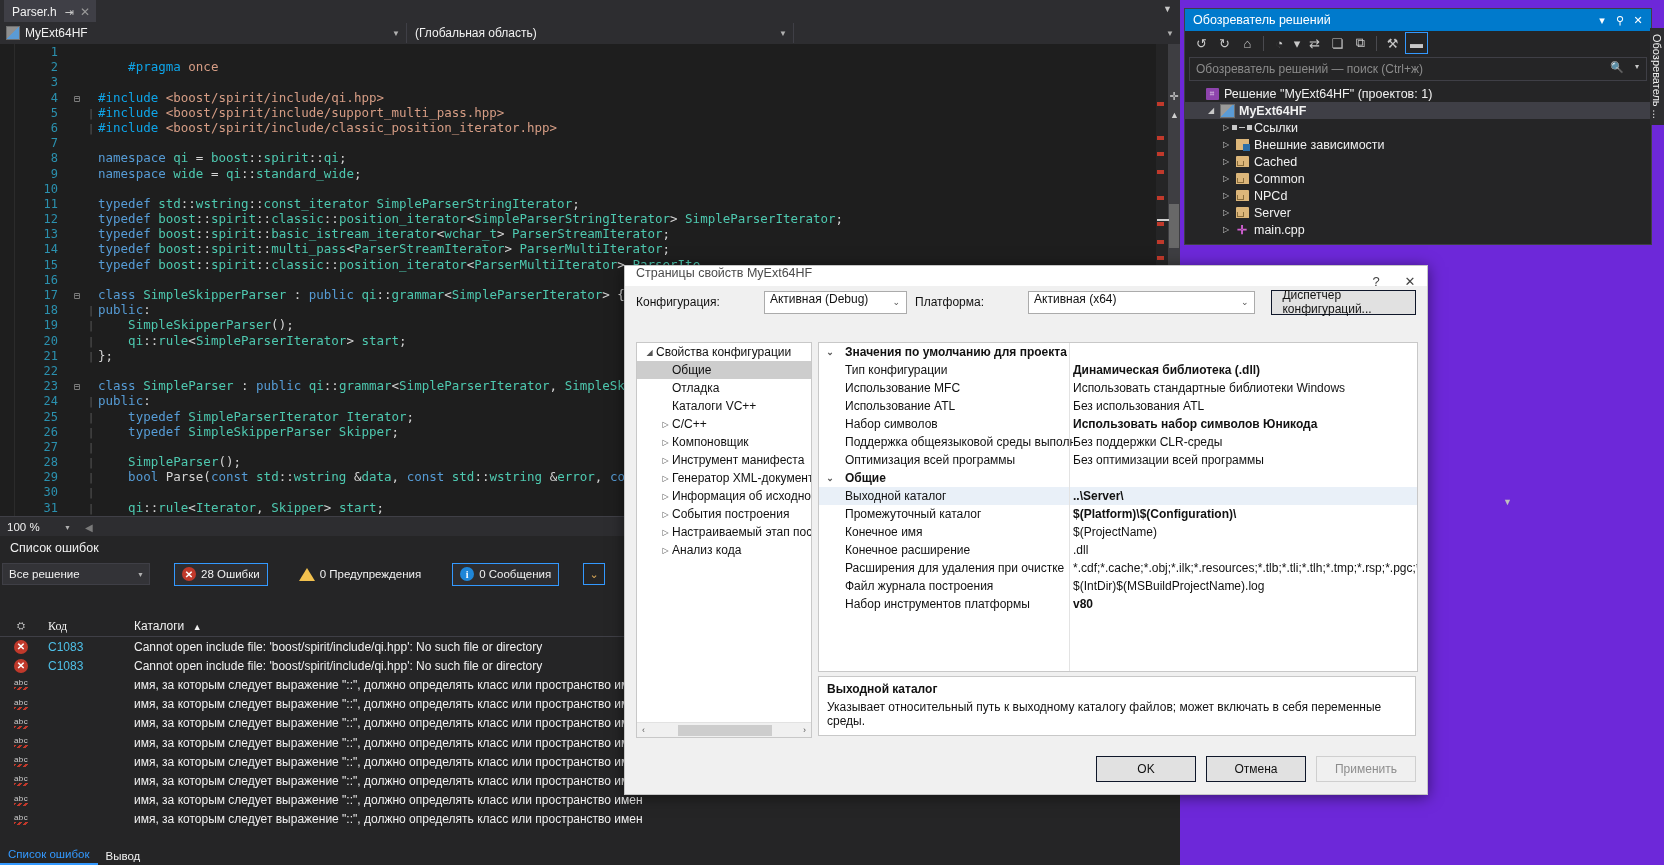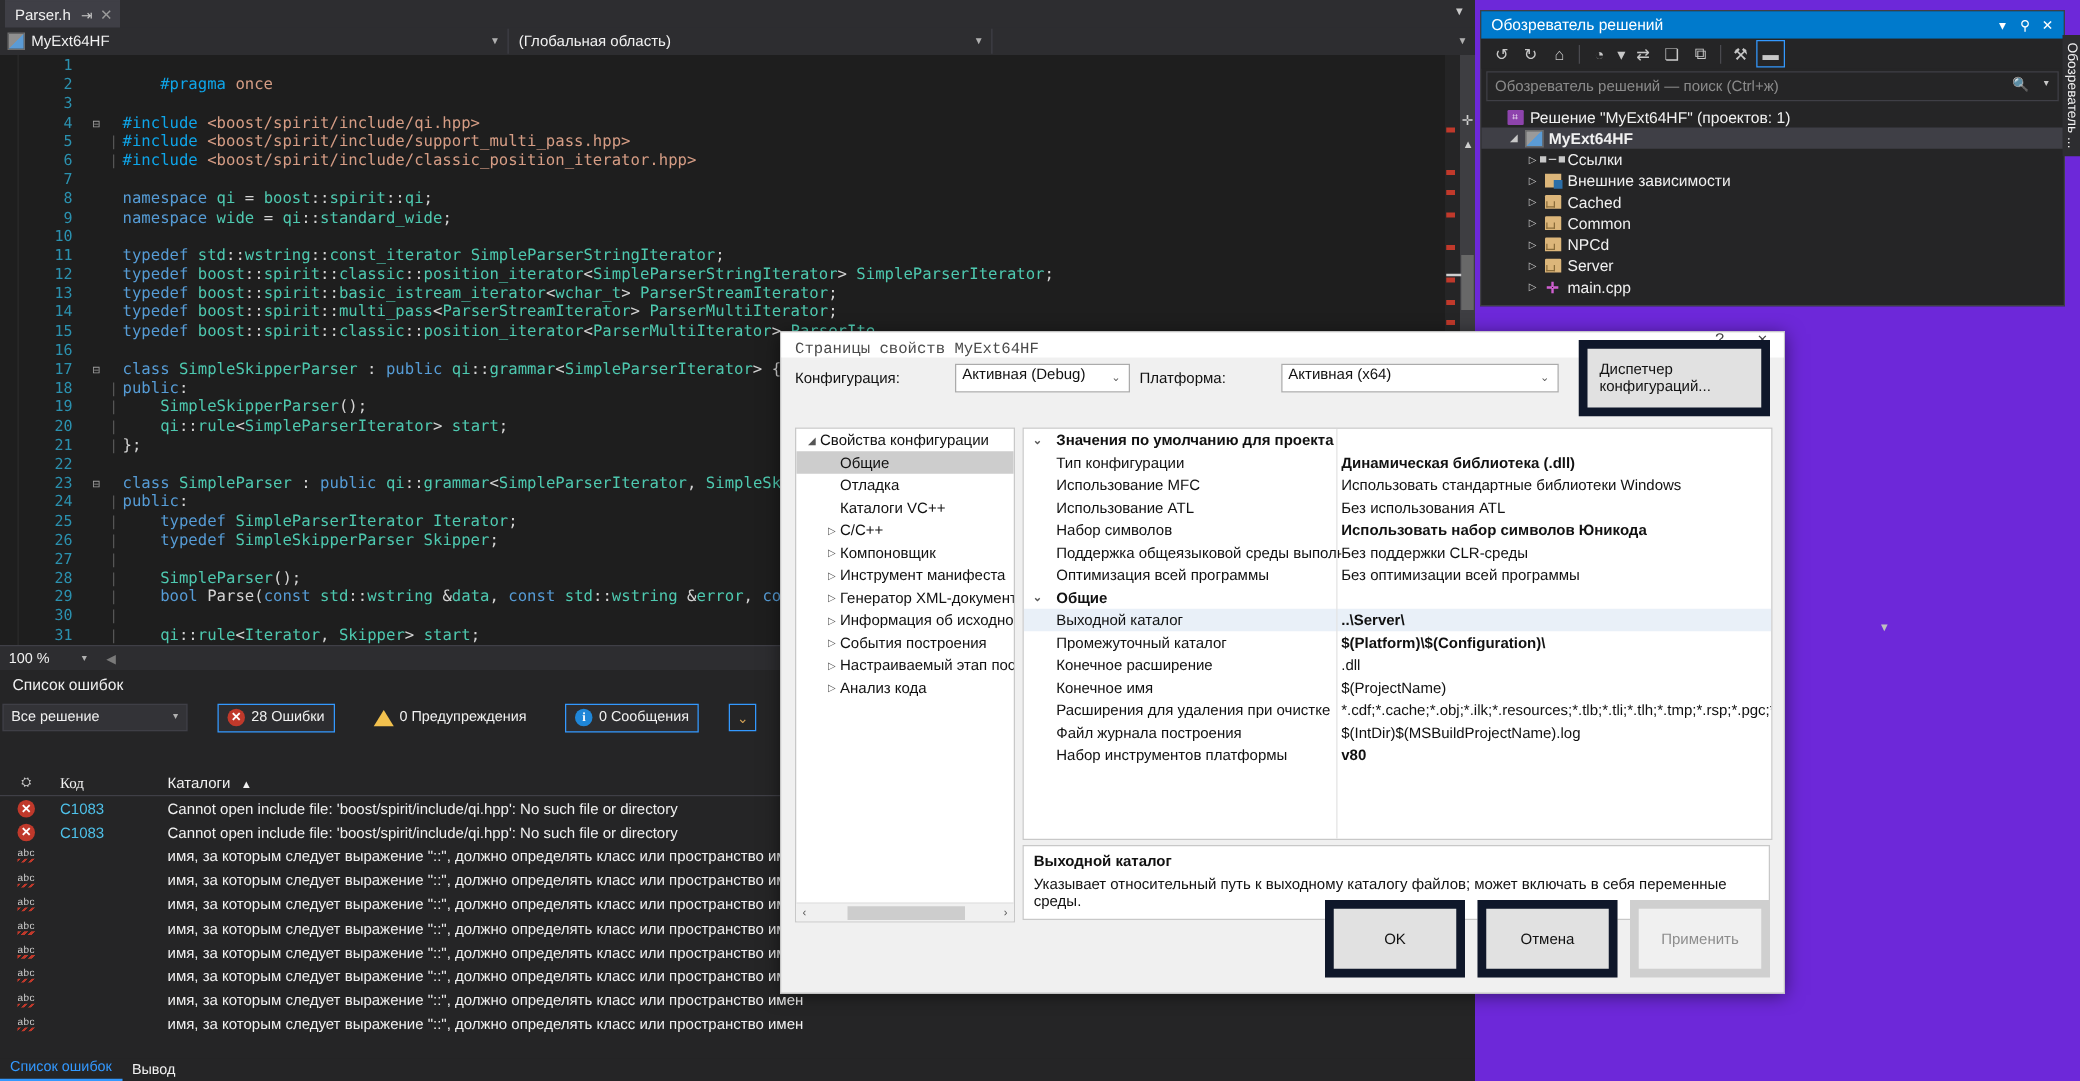--- a/index.html
+++ b/index.html
@@ -136,31 +136,31 @@
   .refico b{display:block;width:6px;height:1px;background:#c8c8c8;}
   .cppico{color:#cf5fd0;font-size:12px;font-weight:bold;line-height:10px;}
   .slnico{width:13px;height:12px;background:#8e44ad;color:#fff;font-size:8px;display:flex;
           align-items:center;justify-content:center;border-radius:1px;}
   .projico2{width:13px;height:12px;background:linear-gradient(135deg,#9a9a9a 48%,#5b9bd5 48%);border:1px solid #6f6f6f;}
   .rt-text{position:absolute;color:#bfbfbf;font-size:11px;}
 
   
   .dlg{position:absolute;left:624px;top:265px;width:802px;height:528px;background:#f0f0f0;
        border:1px solid #c6c6c6;box-shadow:0 2px 14px rgba(0,0,0,.5);}
-  .dlg-title{height:20px;display:flex;align-items:flex-end;padding-left:11px;background:#fff;font-family:Liberation Mono, monospace;}
+  .dlg-title{height:20px;display:flex;align-items:flex-start;padding-left:11px;background:#fff;}
   .dlg-title .dt{flex:1;font-size:12.5px;color:#4a4a4a;}
   .dlg-title .dbtn{width:34px;height:30px;display:flex;align-items:center;justify-content:center;
                    color:#444;font-size:13px;cursor:pointer;}
   .dlg-row1{height:32px;display:flex;align-items:center;padding:0 11px;gap:8px;}
   .lbl{font-size:12px;color:#111;}
   .cbx{height:21px;background:#fff;border:1px solid #ababab;display:flex;
        padding-left:5px;font-size:12px;color:#111;position:relative;margin-left:36px;}
   .cbx .cbar{position:absolute;right:6px;top:50%;transform:translateY(-50%);font-size:9px;color:#555;}
-  .btn{height:23px;border:7px solid #0f172a;background:#e1e1e1;font-size:12px;color:#111;
-       display:flex;align-items:center;justify-content:center;padding:12px 10px;cursor:pointer;}
+  .btn{height:23px;border:1px solid #0f172a;background:#e1e1e1;font-size:12px;color:#111;
+       display:flex;align-items:center;justify-content:center;padding:0 10px;cursor:pointer;}
   .btn.disabled{color:#8d8d8d;background:#f0f0f0;border-color:#cfcfcf;}
 
   .dlg-body{position:absolute;left:11px;top:76px;width:780px;height:404px;}
   .treepane{position:absolute;left:0;top:0;width:174px;height:394px;background:#fff;border:1px solid #c8c8c8;}
   .treepane-inner{position:absolute;left:0;top:0;right:0;bottom:14px;overflow:hidden;}
   .ptrow{height:18px;display:flex;align-items:center;font-size:12px;color:#111;white-space:nowrap;}
   .ptrow.sel{background:#cdcdcd;}
   .ptw{width:13px;text-align:center;color:#555;font-size:8px;flex:none;}
   .thscroll{position:absolute;left:0;bottom:0;right:0;height:14px;background:#f0f0f0;display:flex;
             align-items:center;justify-content:space-between;border-top:1px solid #e2e2e2;}
@@ -629,27 +629,27 @@
               <span class="gname">Выходной каталог</span>
               <span class="gval b">..\Server\</span>
             </div>
             <div class="grow">
               <span class="gexp"></span>
               <span class="gname">Промежуточный каталог</span>
               <span class="gval b">$(Platform)\$(Configuration)\</span>
             </div>
             <div class="grow">
               <span class="gexp"></span>
+              <span class="gname">Конечное имя</span>
+              <span class="gval">$(ProjectName)</span>
+            </div>
+            <div class="grow">
+              <span class="gexp"></span>
               <span class="gname">Конечное расширение</span>
               <span class="gval">.dll</span>
-            </div>
-            <div class="grow">
-              <span class="gexp"></span>
-              <span class="gname">Конечное имя</span>
-              <span class="gval">$(ProjectName)</span>
             </div>
             <div class="grow">
               <span class="gexp"></span>
               <span class="gname">Расширения для удаления при очистке</span>
               <span class="gval">*.cdf;*.cache;*.obj;*.ilk;*.resources;*.tlb;*.tli;*.tlh;*.tmp;*.rsp;*.pgc;*.pg</span>
             </div>
             <div class="grow">
               <span class="gexp"></span>
               <span class="gname">Файл журнала построения</span>
               <span class="gval">$(IntDir)$(MSBuildProjectName).log</span>

